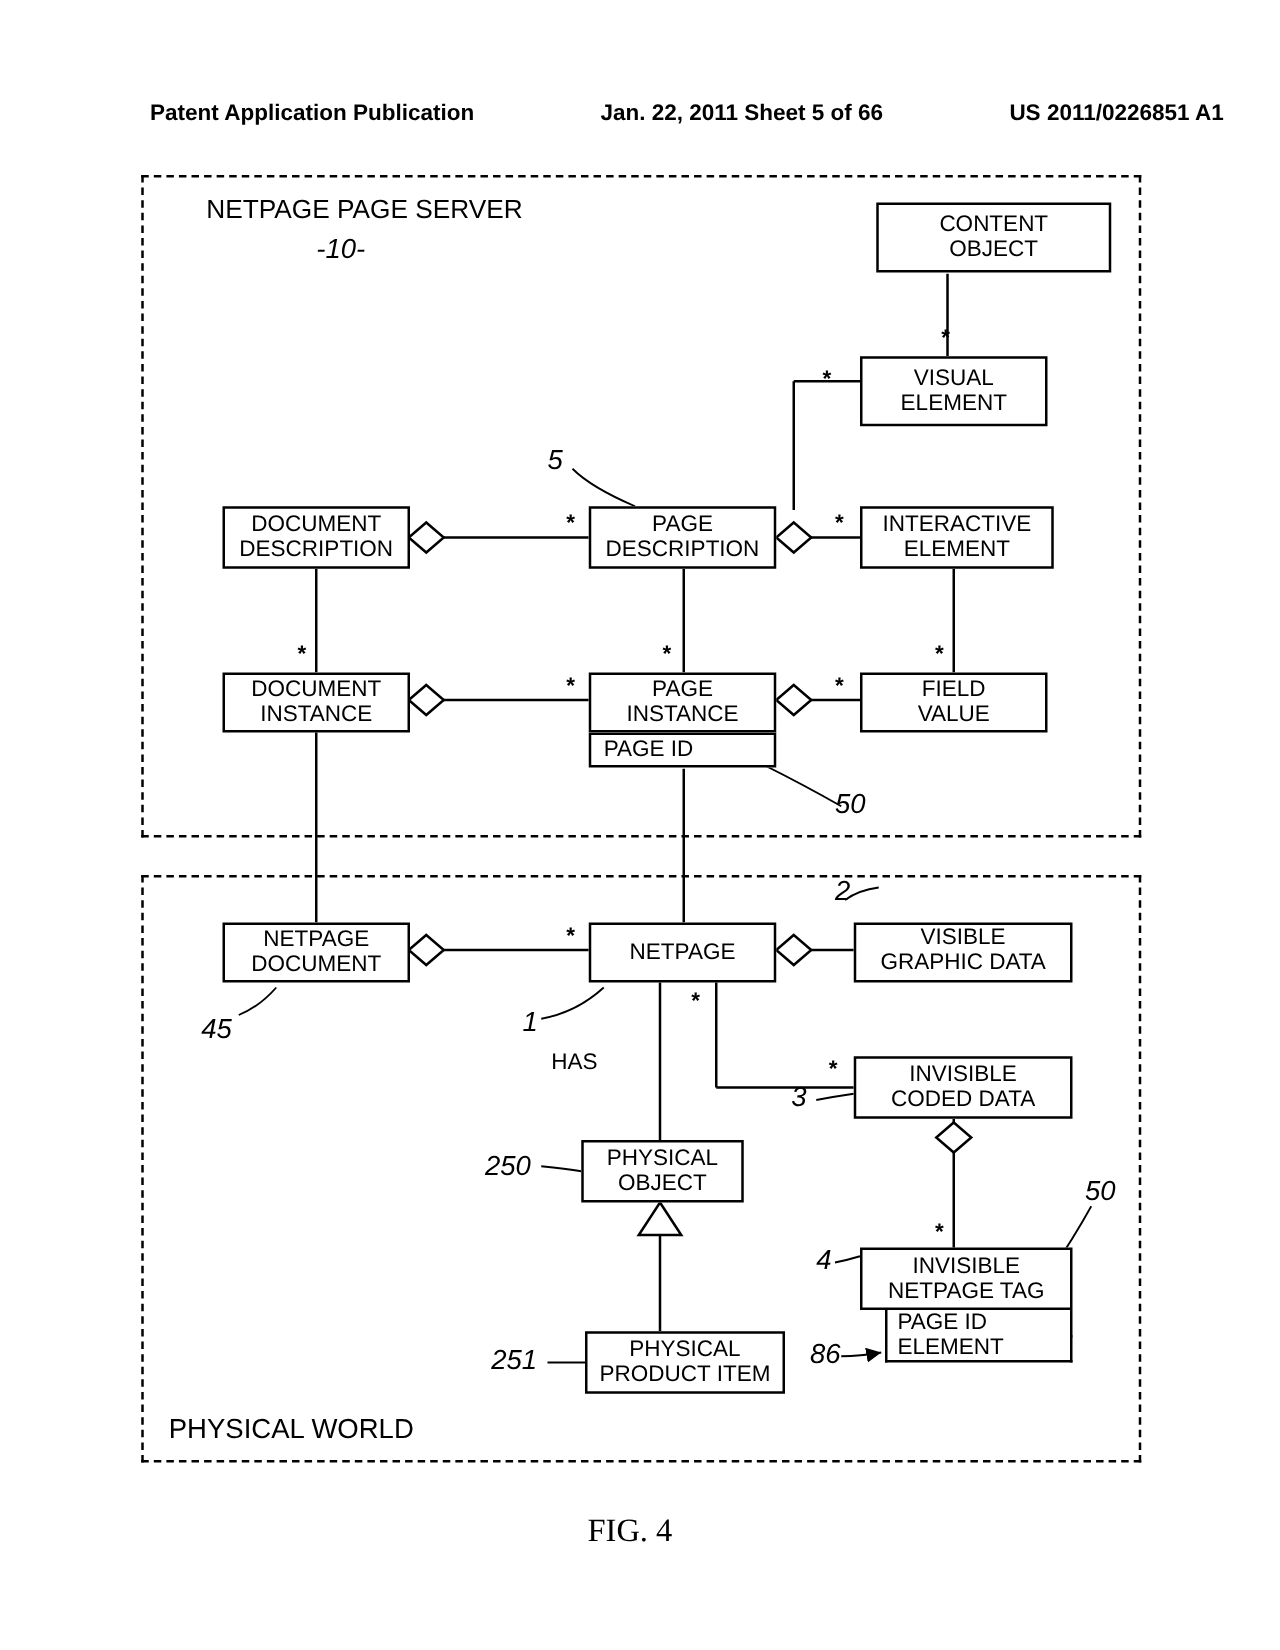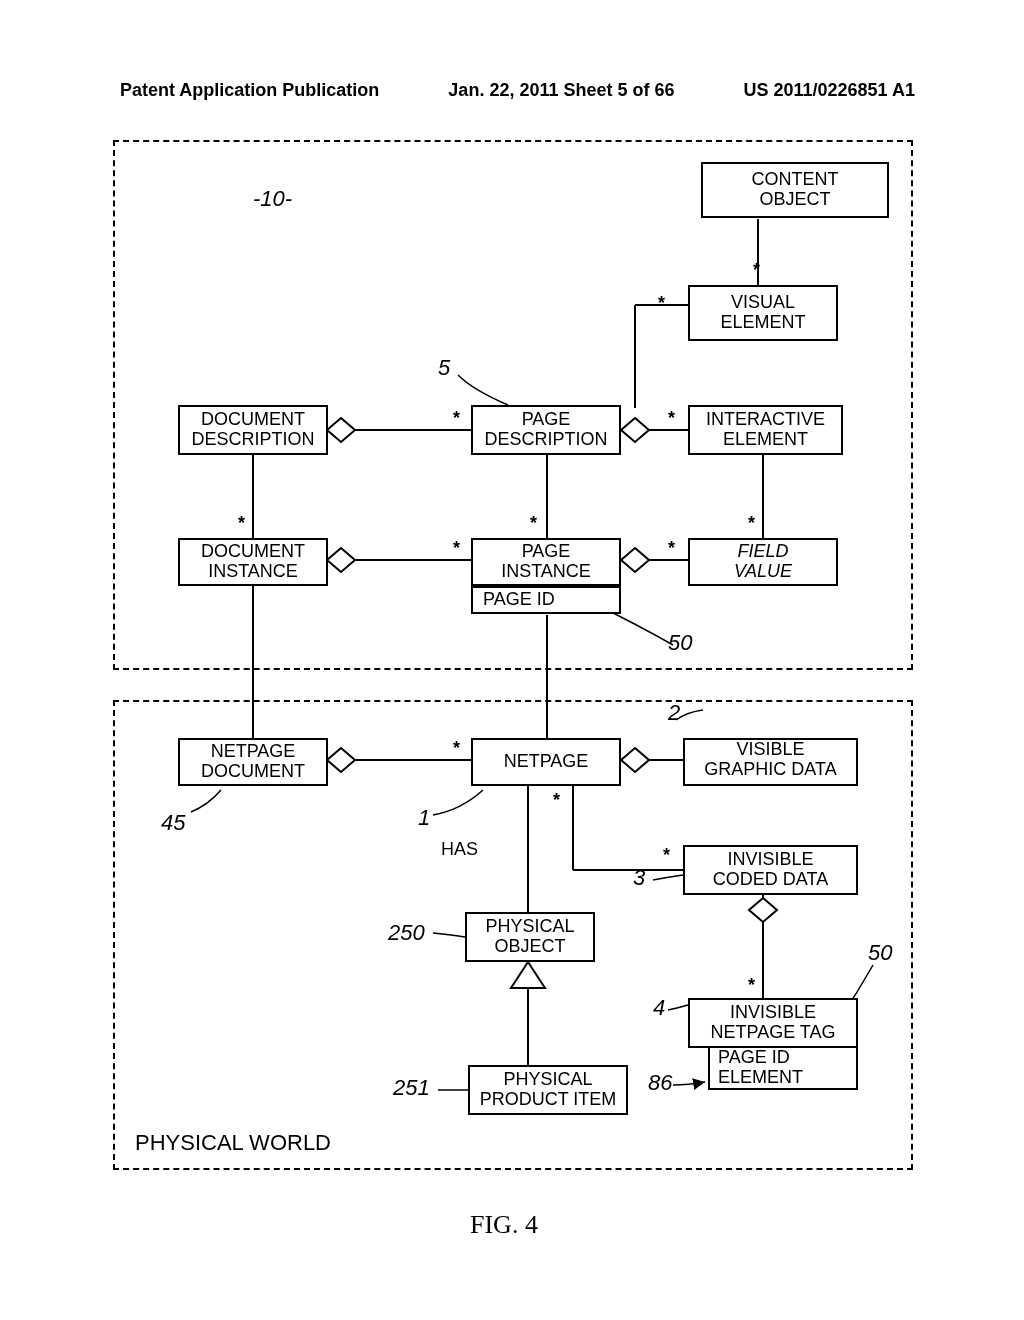--- a/index.html
+++ b/index.html
@@ -8,21 +8,21 @@
     height: 1320px;
     background: #fff;
     font-family: Arial, Helvetica, sans-serif;
     position: relative;
   }
   .header {
     position: absolute;
     top: 80px;
     left: 0;
     width: 100%;
-    padding: 0 109px 0 120px;
+    padding: 0 45px 0 120px;
     display: flex;
     justify-content: space-between;
     font-size: 18px;
     font-weight: bold;
   }
   .diagram {
     position: absolute;
     left: 113px;
     top: 140px;
     width: 800px;
@@ -80,20 +80,21 @@
 
 <div class="header">
   <span>Patent Application Publication</span>
   <span>Jan. 22, 2011  Sheet 5 of 66</span>
   <span>US 2011/0226851 A1</span>
 </div>
 
 <div class="diagram">
 
   <div class="dash-box" style="left:0; top:0; width:800px; height:530px;">
+    <div class="label" style="left:50px; top:14px; font-size:21px;">NETPAGE PAGE SERVER</div>
     <div class="ref" style="left:138px; top:44px;">-10-</div>
   </div>
 
   <div class="dash-box" style="left:0; top:560px; width:800px; height:470px;">
     <div class="label" style="left:20px; bottom:12px; font-size:22px;">PHYSICAL WORLD</div>
   </div>
 
   <svg class="overlay">
 
     <defs>
@@ -202,21 +203,21 @@
 
   <div class="box" style="left:358px; top:398px; width:150px; height:48px; padding:0;">
     <div style="flex:1; display:flex; align-items:center; justify-content:center; width:100%;">
       <span>PAGE<br>INSTANCE</span>
     </div>
   </div>
   <div class="box" style="left:358px; top:446px; width:150px; height:28px; text-align:left; align-items:flex-start; padding-left:10px;">
     <span>PAGE ID</span>
   </div>
 
-  <div class="box" style="left:575px; top:398px; width:150px; height:48px;font-style:italic;">
+  <div class="box" style="left:575px; top:398px; width:150px; height:48px;">
     <span>FIELD<br>VALUE</span>
   </div>
 
   <div class="box" style="left:65px; top:598px; width:150px; height:48px;">
     <span>NETPAGE<br>DOCUMENT</span>
   </div>
 
   <div class="box" style="left:358px; top:598px; width:150px; height:48px;">
     <span>NETPAGE</span>
   </div>

